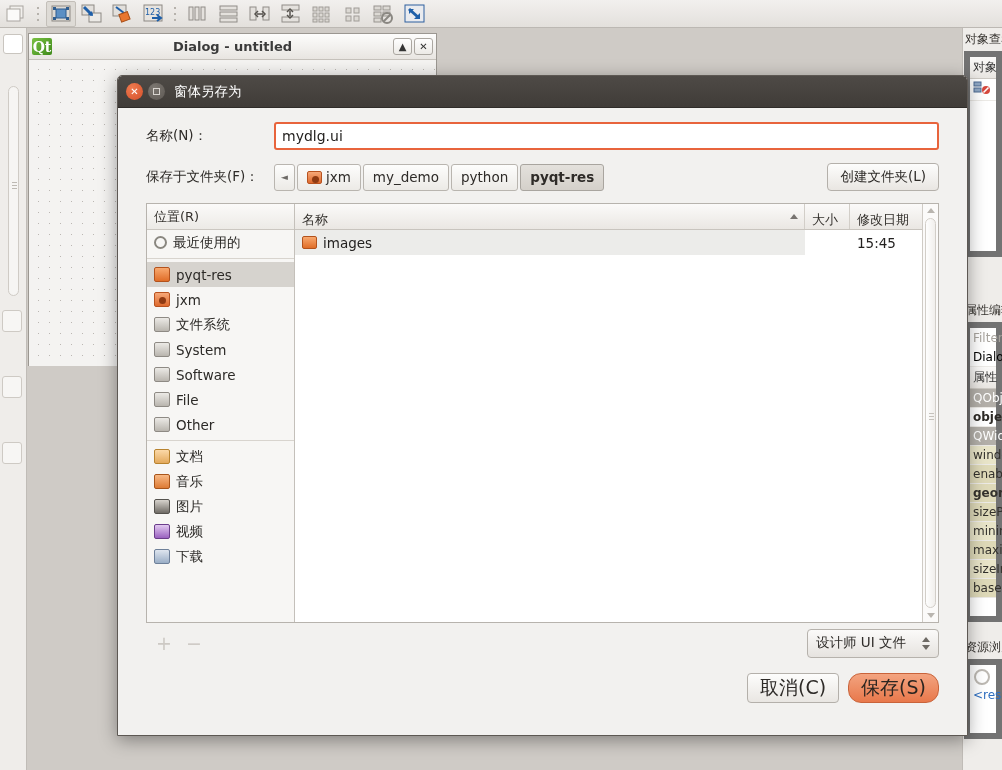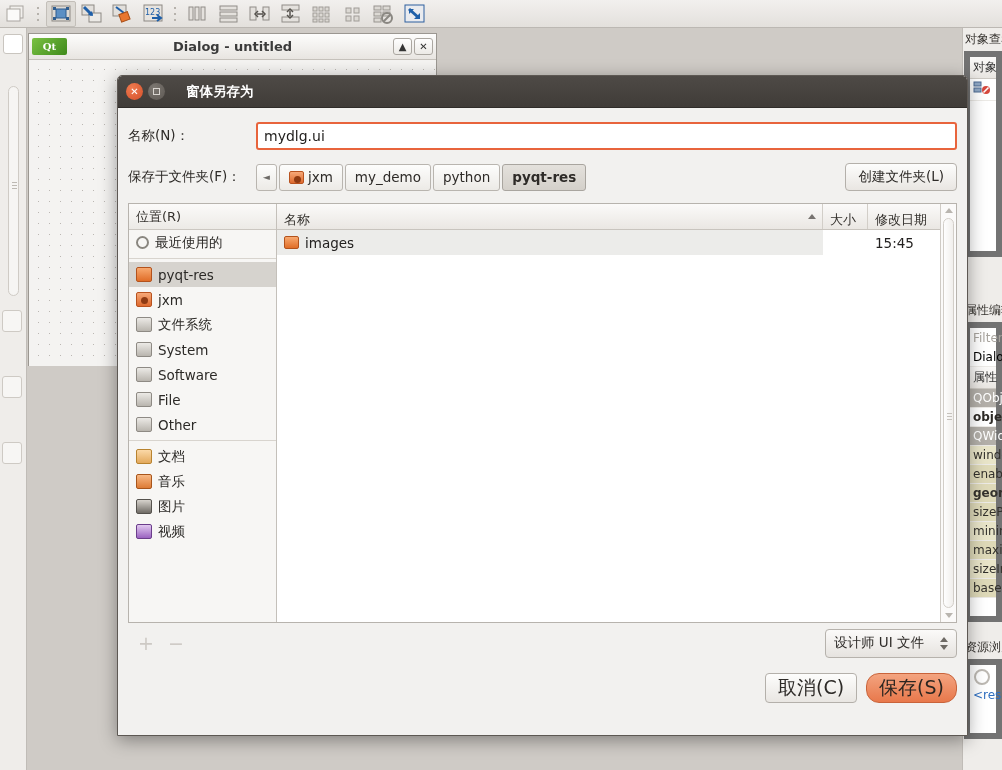--- a/index.html
+++ b/index.html
@@ -56,23 +56,23 @@
     border: 1px solid #9b9791; background: #efedea;
   }
   .dlg-untitled-tb {
     height: 26px;
     background: linear-gradient(#fdfdfc, #e8e5e1);
     border-bottom: 1px solid #c6c2bc;
     display: flex; align-items: center; padding: 0 3px;
     position: relative;
   }
   .qt-logo {
-    width: 35px; height: 17px; border-radius: 2px;
+    width: 20px; height: 17px; border-radius: 2px;
     background: linear-gradient(135deg, #7ac143, #3f8a1b);
-    color: #fff; font-size: 10px; font-weight: bold;
+    color: #fff; font-size: 14px; font-weight: bold;
     display: flex; align-items: center; justify-content: center;
     font-family: "DejaVu Serif", serif;
   }
   .dlg-untitled-title {
     position: absolute; left: 0; right: 0; text-align: center;
     font-weight: bold; font-size: 13px; color: #3b3b3b;
   }
   .tb-btn {
     width: 19px; height: 17px; margin-left: 2px;
     background: linear-gradient(#fefefe, #eceae6);
@@ -125,23 +125,23 @@
     border-bottom: 1px solid #2f2c29;
   }
   .wb {
     width: 17px; height: 17px; border-radius: 50%;
     display: flex; align-items: center; justify-content: center;
     margin-right: 5px; font-size: 10px; color: #fff;
   }
   .wb-close { background: radial-gradient(circle at 35% 30%, #f07b50, #d4502a); }
   .wb-max { background: radial-gradient(circle at 35% 30%, #7d7872, #5d5853); }
   .wb-max span { display: block; width: 7px; height: 7px; border: 1px solid #d8d4cf; }
-  .sd-title { color: #ffffff; font-weight: bold; font-size: 13.5px; margin-left: 16px; }
-
-  .sd-body { padding: 0 10px; }
+  .sd-title { color: #ffffff; font-weight: normal; font-size: 13.5px; margin-left: 4px; }
+
+  .sd-body { padding: 0 28px; }
 
   .form-row { display: flex; align-items: center; margin-top: 14px; }
   .form-label { width: 128px; font-size: 13.5px; color: #2e2b28; }
   .name-input {
     flex: 1; height: 28px;
     border: 2px solid #e8643c; border-radius: 3px;
     background: #fff; font-size: 14px; color: #1f1d1b;
     padding: 0 6px; outline: none;
     font-family: "DejaVu Sans", "Liberation Sans", sans-serif;
   }
@@ -535,20 +535,24 @@
                 <span>音乐</span>
               </div>
               <div class="place">
                 <span class="pi pi-pic"></span>
                 <span>图片</span>
               </div>
               <div class="place">
                 <span class="pi pi-video"></span>
                 <span>视频</span>
               </div>
+              <div class="place">
+                <span class="pi pi-down"></span>
+                <span>下载</span>
+              </div>
             </div>
         </div>
 
         <div class="filelist">
           <div class="fl-header" id="fl-header">
               <div class="fl-th name">
                 <span>名称</span>
                 <span class="sort-arrow"></span>
               </div>
               <div class="fl-th size">

